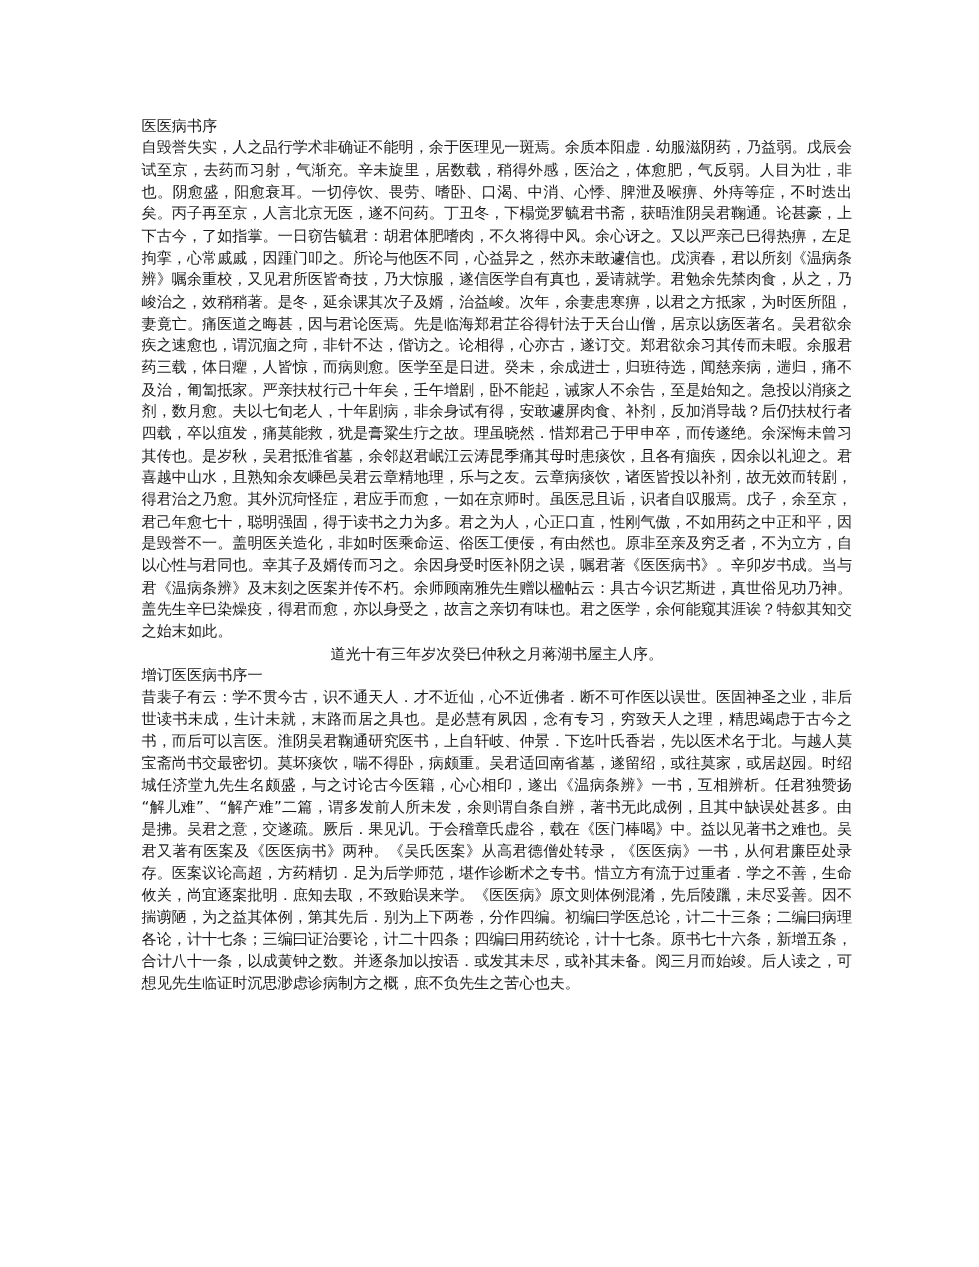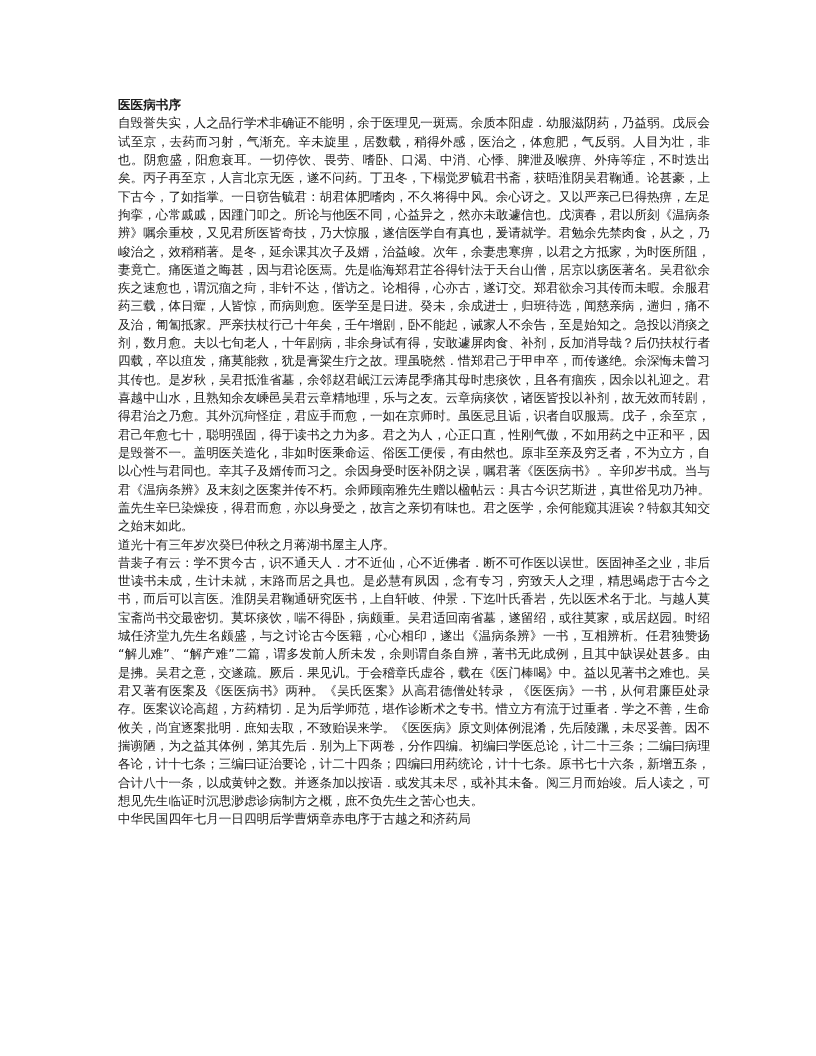--- a/index.html
+++ b/index.html
@@ -32,37 +32,37 @@
     font-size: 12.6px;
     line-height: 18.32px;
     color: #1a1a1a;
     margin: 0;
     text-align: justify;
     text-justify: inter-ideograph;
     word-break: break-all;
     letter-spacing: 0;
   }
   .heading {
-    font-weight: bold;
+    font-weight: normal;
   }
   .para {
     text-indent: 0;
   }
   .byline {
-    text-align: left;
+    text-align: center;
   }
 </style>
 </head>
 <body>
 
 <div id="page">
   <div class="doc-body">
 
     <div class="heading">医医病书序</div>
     <div class="para">自毁誉失实，人之品行学术非确证不能明，余于医理见一斑焉。余质本阳虚．幼服滋阴药，乃益弱。戊辰会试至京，去药而习射，气渐充。辛未旋里，居数载，稍得外感，医治之，体愈肥，气反弱。人目为壮，非也。阴愈盛，阳愈衰耳。一切停饮、畏劳、嗜卧、口渴、中消、心悸、脾泄及喉痹、外痔等症，不时迭出矣。丙子再至京，人言北京无医，遂不问药。丁丑冬，下榻觉罗毓君书斋，获晤淮阴吴君鞠通。论甚豪，上下古今，了如指掌。一日窃告毓君：胡君体肥嗜肉，不久将得中风。余心讶之。又以严亲己巳得热痹，左足拘挛，心常戚戚，因踵门叩之。所论与他医不同，心益异之，然亦未敢遽信也。戊演春，君以所刻《温病条辨》嘱余重校，又见君所医皆奇技，乃大惊服，遂信医学自有真也，爰请就学。君勉余先禁肉食，从之，乃峻治之，效稍稍著。是冬，延余课其次子及婿，治益峻。次年，余妻患寒痹，以君之方抵家，为时医所阻，妻竟亡。痛医道之晦甚，因与君论医焉。先是临海郑君芷谷得针法于天台山僧，居京以疡医著名。吴君欲余疾之速愈也，谓沉痼之疴，非针不达，偕访之。论相得，心亦古，遂订交。郑君欲余习其传而未暇。余服君药三载，体日癯，人皆惊，而病则愈。医学至是日进。癸未，余成进士，归班待选，闻慈亲病，遄归，痛不及治，匍匐抵家。严亲扶杖行己十年矣，壬午增剧，卧不能起，诫家人不余告，至是始知之。急投以消痰之剂，数月愈。夫以七旬老人，十年剧病，非余身试有得，安敢遽屏肉食、补剂，反加消导哉？后仍扶杖行者四载，卒以疽发，痛莫能救，犹是膏粱生疔之故。理虽晓然．惜郑君己于甲申卒，而传遂绝。余深悔未曾习其传也。是岁秋，吴君抵淮省墓，余邻赵君岷江云涛昆季痛其母时患痰饮，且各有痼疾，因余以礼迎之。君喜越中山水，且熟知余友嵊邑吴君云章精地理，乐与之友。云章病痰饮，诸医皆投以补剂，故无效而转剧，得君治之乃愈。其外沉疴怪症，君应手而愈，一如在京师时。虽医忌且诟，识者自叹服焉。戊子，余至京，君己年愈七十，聪明强固，得于读书之力为多。君之为人，心正口直，性刚气傲，不如用药之中正和平，因是毁誉不一。盖明医关造化，非如时医乘命运、俗医工便佞，有由然也。原非至亲及穷乏者，不为立方，自以心性与君同也。幸其子及婿传而习之。余因身受时医补阴之误，嘱君著《医医病书》。辛卯岁书成。当与君《温病条辨》及末刻之医案并传不朽。余师顾南雅先生赠以楹帖云：具古今识艺斯进，真世俗见功乃神。盖先生辛巳染燥疫，得君而愈，亦以身受之，故言之亲切有味也。君之医学，余何能窥其涯诶？特叙其知交之始末如此。</div>
     <div class="byline">道光十有三年岁次癸巳仲秋之月蒋湖书屋主人序。</div>
 
+    <div class="heading">增订医医病书序一</div>
     <div class="para">昔裴子有云：学不贯今古，识不通天人．才不近仙，心不近佛者．断不可作医以误世。医固神圣之业，非后世读书未成，生计未就，末路而居之具也。是必慧有夙因，念有专习，穷致天人之理，精思竭虑于古今之书，而后可以言医。淮阴吴君鞠通研究医书，上自轩岐、仲景．下迄叶氏香岩，先以医术名于北。与越人莫宝斋尚书交最密切。莫坏痰饮，喘不得卧，病颇重。吴君适回南省墓，遂留绍，或往莫家，或居赵园。时绍城任济堂九先生名颇盛，与之讨论古今医籍，心心相印，遂出《温病条辨》一书，互相辨析。任君独赞扬“解儿难”、“解产难”二篇，谓多发前人所未发，余则谓自条自辨，著书无此成例，且其中缺误处甚多。由是拂。吴君之意，交遂疏。厥后．果见讥。于会稽章氏虚谷，载在《医门棒喝》中。益以见著书之难也。吴君又著有医案及《医医病书》两种。《吴氏医案》从高君德僧处转录，《医医病》一书，从何君廉臣处录存。医案议论高超，方药精切．足为后学师范，堪作诊断术之专书。惜立方有流于过重者．学之不善，生命攸关，尚宜逐案批明．庶知去取，不致贻误来学。《医医病》原文则体例混淆，先后陵躐，未尽妥善。因不揣谫陋，为之益其体例，第其先后．别为上下两卷，分作四编。初编曰学医总论，计二十三条；二编曰病理各论，计十七条；三编曰证治要论，计二十四条；四编曰用药统论，计十七条。原书七十六条，新增五条，合计八十一条，以成黄钟之数。并逐条加以按语．或发其未尽，或补其未备。阅三月而始竣。后人读之，可想见先生临证时沉思渺虑诊病制方之概，庶不负先生之苦心也夫。</div>
-    <div class="byline">中华民国四年七月一日四明后学曹炳章赤电序于古越之和济药局</div>
 
 
   </div>
 </div>
 
 </body></html>

